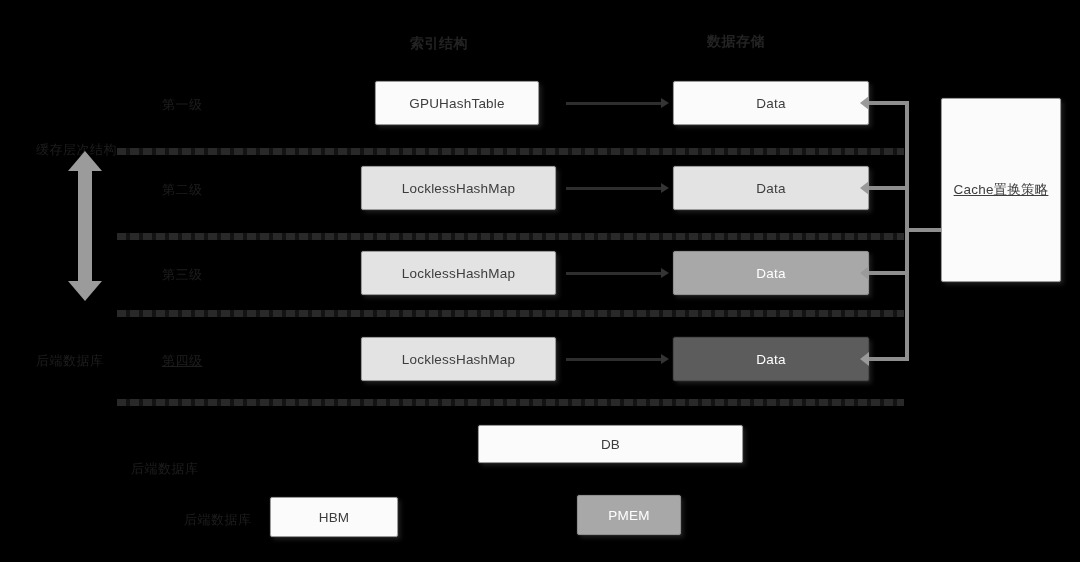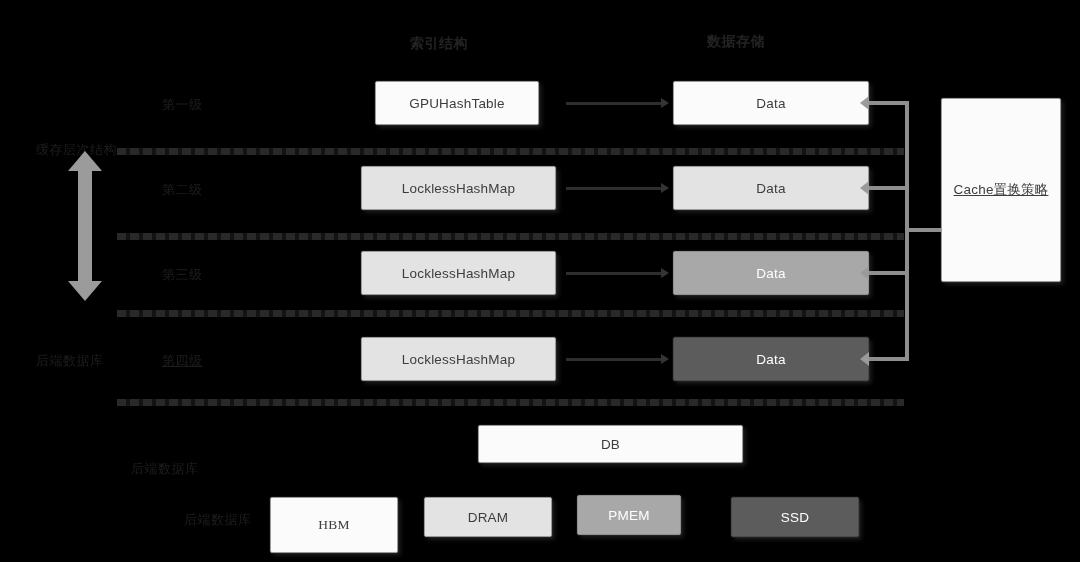--- a/index.html
+++ b/index.html
@@ -114,18 +114,16 @@
         <i class="tip"></i>
       </div>
     <div class="bus-v" style="left:905px;top:101px;height:260px;"></div>
     <div class="bus-h" style="left:905px;top:228px;width:38px;"></div>
   </div>
 
   <div class="node shadow fill-white" style="left:941px;top:98px;width:120px;height:184px;text-decoration:underline;">Cache置换策略</div>
 
   <div class="node shadow fill-white" style="left:478px;top:425px;width:265px;height:38px;">DB</div>
 
-  <div class="node shadow fill-white" style="left:270px;top:497px;width:128px;height:56px;font-family:Liberation Serif, serif;">HBM</div>
-  <div class="node shadow fill-light" style="left:424px;top:497px;width:128px;height:40px;">DRAM</div>
+  <div class="node shadow fill-white" style="left:270px;top:497px;width:128px;height:40px;">HBM</div>
   <div class="node shadow fill-mid" style="left:577px;top:475px;width:104px;height:40px;margin-top:20px;">PMEM</div>
-  <div class="node shadow fill-dark" style="left:731px;top:497px;width:128px;height:40px;">SSD</div>
 
 </div>
 
 </body></html>

